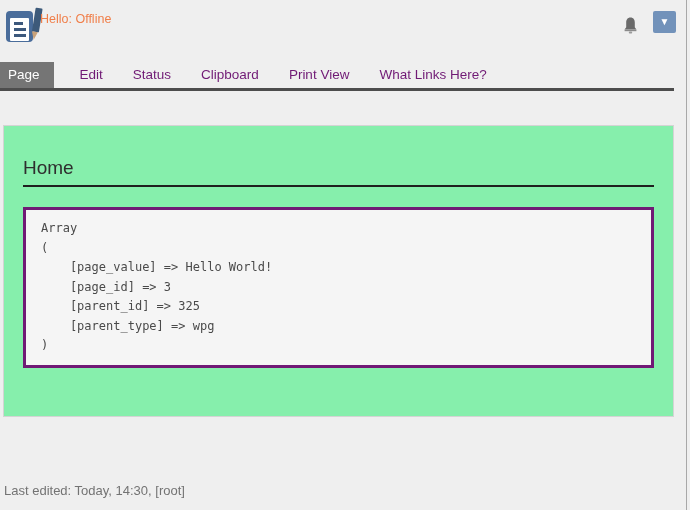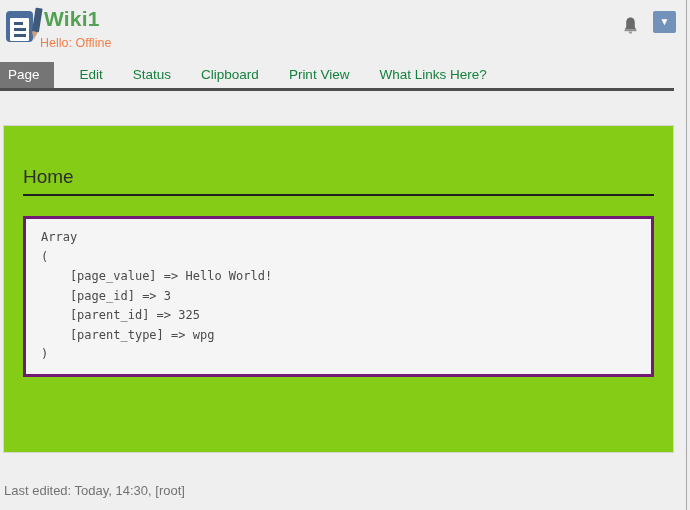--- a/index.html
+++ b/index.html
@@ -51,35 +51,35 @@
     display:block;
   }
 
   
   .tabs {
     display:flex; align-items:flex-end;
     border-bottom:3px solid #4d4d4d;
     width:674px; margin-top:0;
   }
   .tab {
-    font-size:13.5px; color:#15803d; text-decoration:none;
+    font-size:13.5px; color:#701a75; text-decoration:none;
     padding:5px 0 6px 0; margin-left:30px; cursor:pointer; white-space:nowrap;
   }
   .tab.active {
     background:#757575; color:#ffffff;
     padding:5px 14px 6px 14px; margin-left:0; cursor:default;
   }
   .tab:first-child { margin-left:0;padding-left:8px; }
   .tab + .tab.spaced-first { margin-left:26px; }
 
   
   .content-box {
-    position:absolute; left:3px; top:125px; width:671px; height:328px;
-    background:#84cc16; border:1px solid #d4d4d4;
-    padding:9px 19px;
+    position:absolute; left:3px; top:125px; width:671px; height:292px;
+    background:#86efac; border:1px solid #d4d4d4;
+    padding:0 19px;
   }
   .page-title {
     margin-top:31px; font-size:19px; font-weight:400; color:#2e2e2e;
     border-bottom:2px solid #1f1f1f; padding-bottom:6px;
   }
   .code-block {
     margin-top:20px;
     background:#f5f5f5; border:3px solid #701a75;
     padding:9px 15px;
     font-family:"DejaVu Sans Mono","Liberation Mono",monospace;
@@ -103,21 +103,20 @@
         <div class="logo-line l2"></div>
         <div class="logo-line l3"></div>
       </div>
     </div>
     <div class="pencil">
       <div class="pencil-body"></div>
       <div class="pencil-tip"></div>
     </div>
   </div>
   <div class="title-block">
-    <div class="app-title">Wiki1</div>
     <div class="app-status">Hello: Offline</div>
   </div>
   <div class="header-actions">
     <span class="bell-wrap">
       <svg width="17" height="20" viewBox="0 0 17 20">
         <path d="M8.5 1.5 C5.6 1.5 4.2 3.8 4.2 6.6 L4.2 11.2 L2.6 13.6 L14.4 13.6 L12.8 11.2 L12.8 6.6 C12.8 3.8 11.4 1.5 8.5 1.5 Z" fill="#6a6a6a"></path>
         <rect x="2.6" y="13.6" width="11.8" height="1.6" fill="#8a8a8a"></rect>
         <rect x="6.8" y="15.6" width="3.4" height="1.8" rx="0.9" fill="#9a9a9a"></rect>
       </svg>
     </span>

